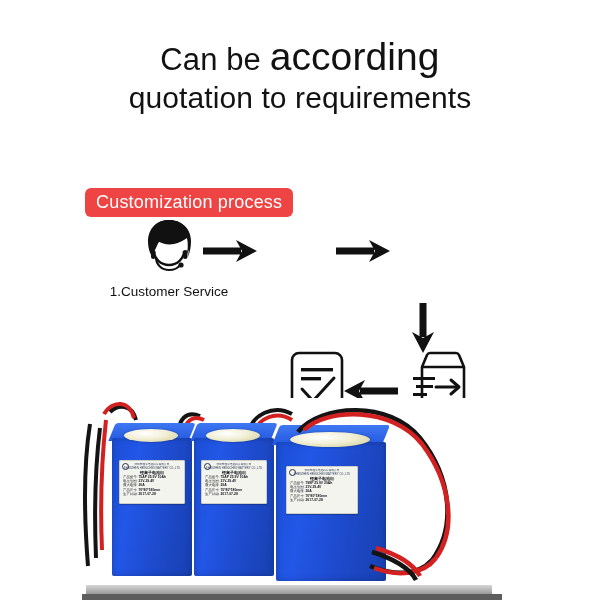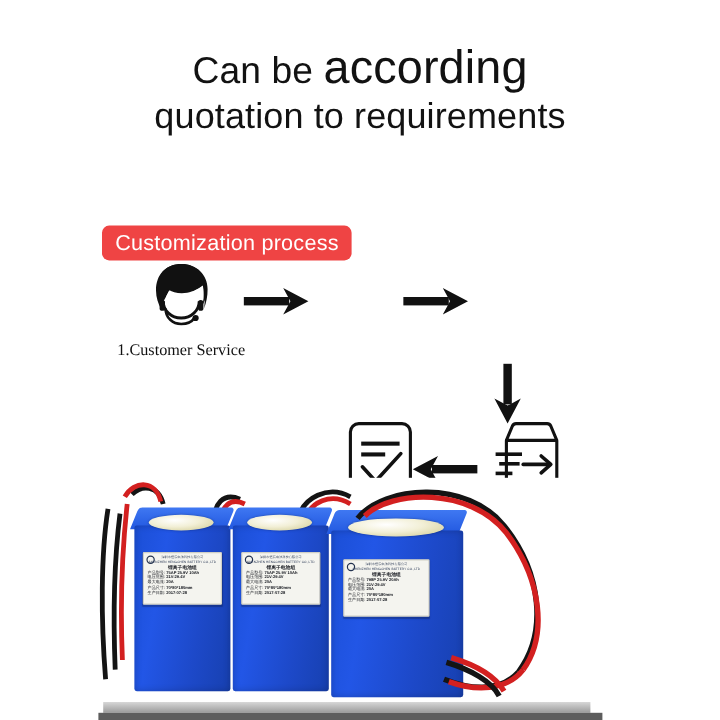--- a/index.html
+++ b/index.html
@@ -36,21 +36,21 @@
 
   
   .flow{position:absolute;left:0;top:214px;width:600px;height:290px;}
 
   .step{position:absolute;text-align:center;}
   .step .icon{display:block;margin:0 auto;}
   .step .caption{
     display:block;font-size:13.5px;color:#111;white-space:nowrap;margin-top:4px;
   }
 
-  .s1{left:81px;top:4px;width:140px;font-family:Liberation Serif, serif;}
+  .s1{left:99px;top:4px;width:140px;}
   .s2{left:232px;top:4px;width:140px;}
   .s3{left:367px;top:4px;width:150px;}
 
   .s4{left:372px;top:135px;width:140px;}
   .s5{left:246px;top:135px;width:140px;}
 
   .arrow{position:absolute;}
   .a1{left:203px;top:238px;}
   .a2{left:336px;top:238px;}
   .a3{left:410px;top:303px;}

